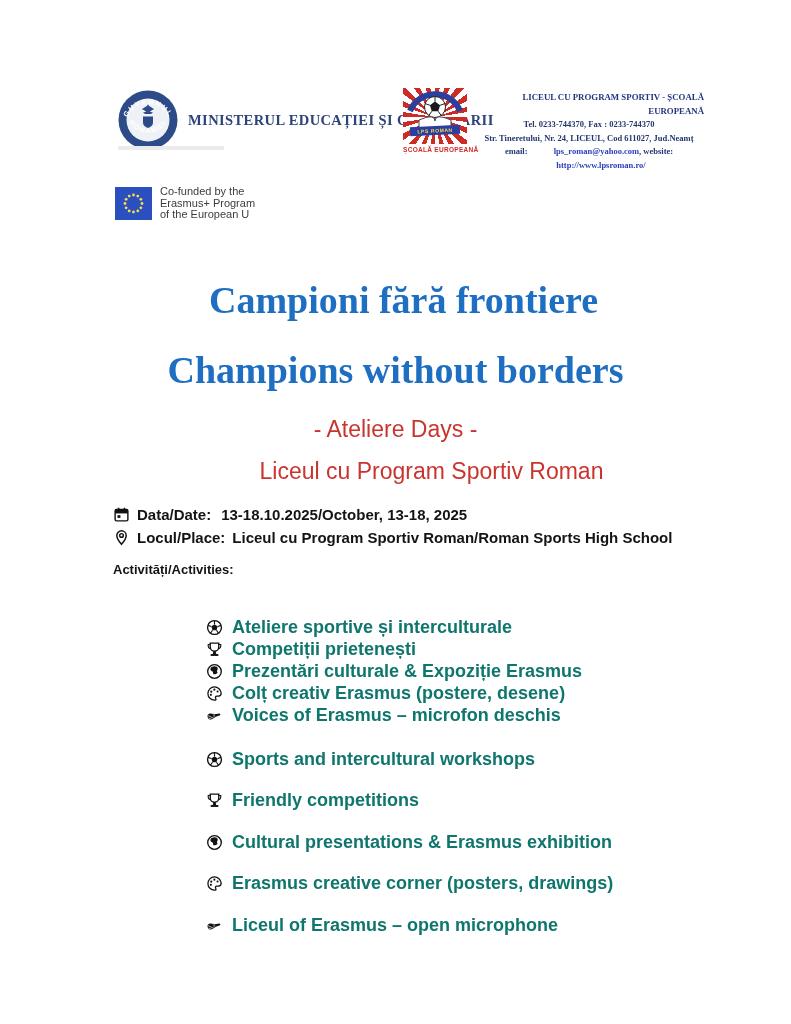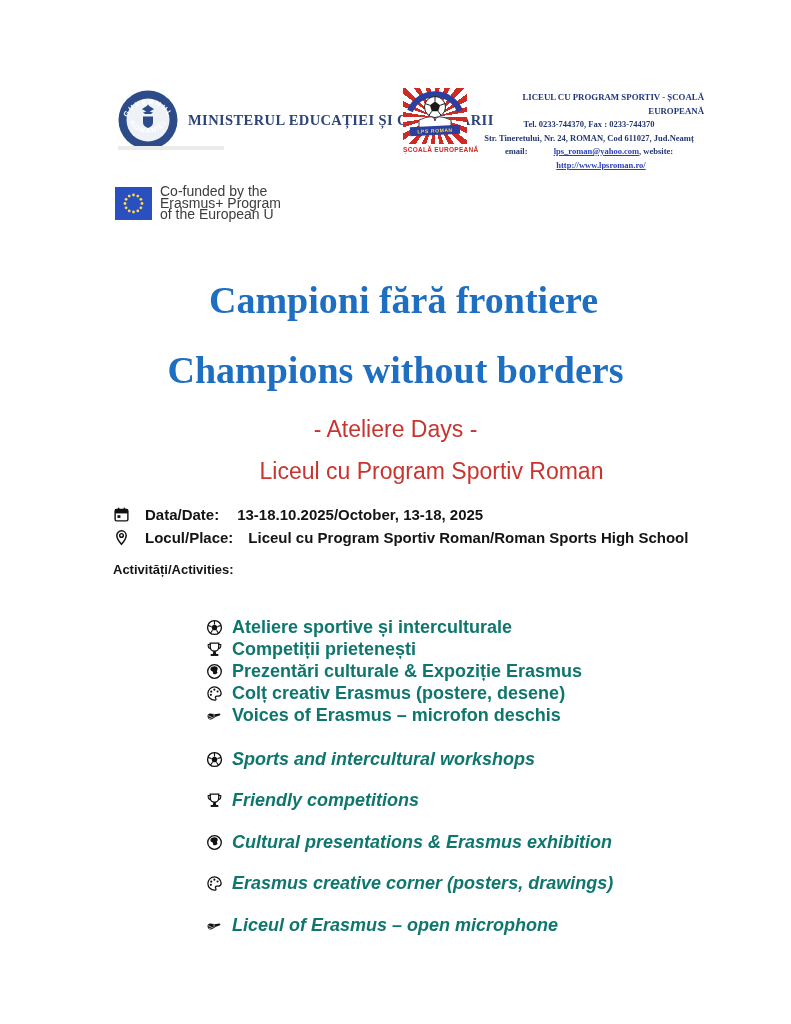--- a/index.html
+++ b/index.html
@@ -15,50 +15,50 @@
   .school{position:absolute;left:403px;top:88px;display:flex;gap:7px;align-items:flex-start;}
   .school-logo-wrap{width:64px;}
   .sunburst{width:64px;height:56px;position:relative;
             background:repeating-conic-gradient(from 0deg at 50% 52%, #cf2b26 0deg 9deg, #ffffff 9deg 18deg);}
   .sunburst svg{position:absolute;left:0;top:0;}
   .school-logo-caption{color:#cf2b26;font-size:6.5px;font-weight:700;text-align:center;
                        margin-top:2px;letter-spacing:.3px;white-space:nowrap;}
   .school-text{width:230px;text-align:center;font-family:"Liberation Serif",serif;
                font-weight:700;color:#24366f;font-size:8.5px;line-height:13.5px;padding-top:3px;}
   .school-text .line-title{font-size:8.8px;color:#23357e;text-align:right;}
-  .school-text a.link{color:#2a3fb8;text-decoration:underline;cursor:pointer;padding-left:24px;}
+  .school-text a.link{color:#2a3fb8;cursor:pointer;padding-left:24px;}
 
   .eu{position:absolute;left:115px;top:186px;display:flex;gap:8px;align-items:center;}
-  .eu-text{font-size:14px;line-height:11.5px;color:#3d3d3d;}
+  .eu-text{font-size:11px;line-height:11.5px;color:#3d3d3d;}
 
   
   .title-ro,.title-en{position:absolute;left:0;width:100%;text-align:center;
       font-family:"Liberation Serif",serif;font-weight:700;font-size:38px;color:#1e6ec2;}
   .title-ro{top:278px;padding-left:8px;}
   .title-en{top:348px;}
   .subtitle,.school-name{position:absolute;left:0;width:100%;text-align:center;
       font-size:23px;color:#c9342f;}
   .subtitle{top:416px;}
   .school-name{top:458px;margin-left:36px;}
 
   
   .details{position:absolute;left:113px;top:503px;}
-  .detail-line{display:flex;align-items:center;gap:15px;height:23px;
+  .detail-line{display:flex;align-items:center;gap:7px;height:23px;
                font-weight:700;font-size:15px;color:#141414;}
   .detail-line .val{margin-left:3px;}
   .activities-heading{position:absolute;left:113px;top:562px;
                font-weight:700;font-size:13px;color:#141414;}
 
   
   ul.activities{list-style:none;margin:0;padding:0;position:absolute;left:206px;}
   ul.activities.ro{top:616px;}
   ul.activities.en{top:748px;}
   ul.activities li{display:flex;align-items:center;gap:9px;height:22px;
                    font-weight:700;font-size:18px;color:#0f766e;white-space:nowrap;}
-  ul.activities.en li{margin-bottom:19.5px;font-style:italic;}
+  ul.activities.en li{margin-bottom:19.5px;}
   .li-icon{flex:0 0 auto;display:inline-flex;}
 </style>
 </head>
 <body>
 
 <svg width="0" height="0" style="position:absolute" aria-hidden="true">
 <defs>
   <symbol id="i-calendar" viewBox="0 0 24 24">
     <rect x="3" y="5" width="18" height="16" rx="2" fill="#fff" stroke="#111" stroke-width="2"></rect>
     <path d="M3 5 h18 v5.5 h-18 z" fill="#111"></path>
@@ -149,21 +149,21 @@
             <rect x="7" y="38" width="50" height="9" fill="#2b3f9e"></rect>
             <text x="32" y="44.6" text-anchor="middle" font-family="Liberation Sans, sans-serif" font-size="5" font-weight="700" letter-spacing=".6" fill="#ffd84d">LPS ROMAN</text>
           </g>
         </svg>
       </div>
       <div class="school-logo-caption">ȘCOALĂ EUROPEANĂ</div>
     </div>
     <div class="school-text">
       <div class="line-title">LICEUL CU PROGRAM SPORTIV - ȘCOALĂ EUROPEANĂ</div>
       <div>Tel. 0233-744370, Fax : 0233-744370</div>
-      <div>Str. Tineretului, Nr. 24, ROMAN, Cod 611027, Jud.Neamț</div>
+      <div>Str. Tineretului, Nr. 24, LICEUL, Cod 611027, Jud.Neamț</div>
       <div><span>email: </span><a class="link">lps_roman@yahoo.com</a><span>, website: </span><a class="link">http://www.lpsroman.ro/</a></div>
     </div>
   </div>
 
   <div class="eu">
     <svg width="37" height="33" viewBox="0 0 37 33">
       <rect width="37" height="33" fill="#2a50c0"></rect>
       <g fill="#ffd94d">
         <circle cx="18.5" cy="8" r="1.4"></circle>
           <circle cx="22.8" cy="9.1" r="1.4"></circle>

